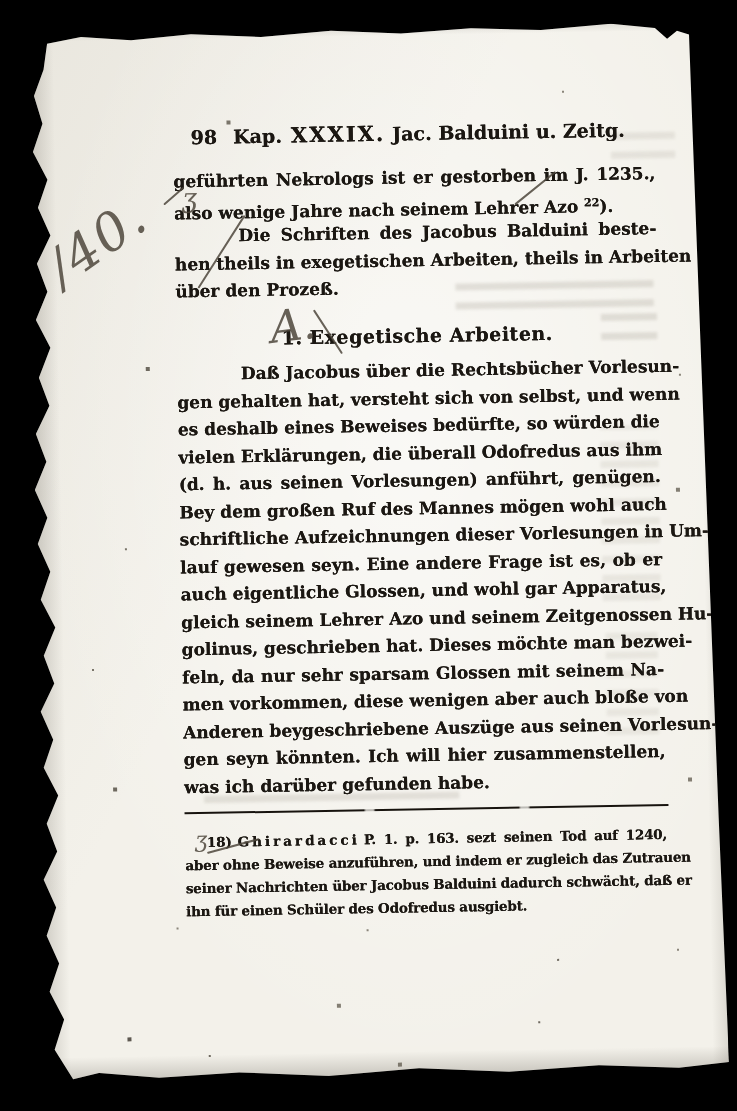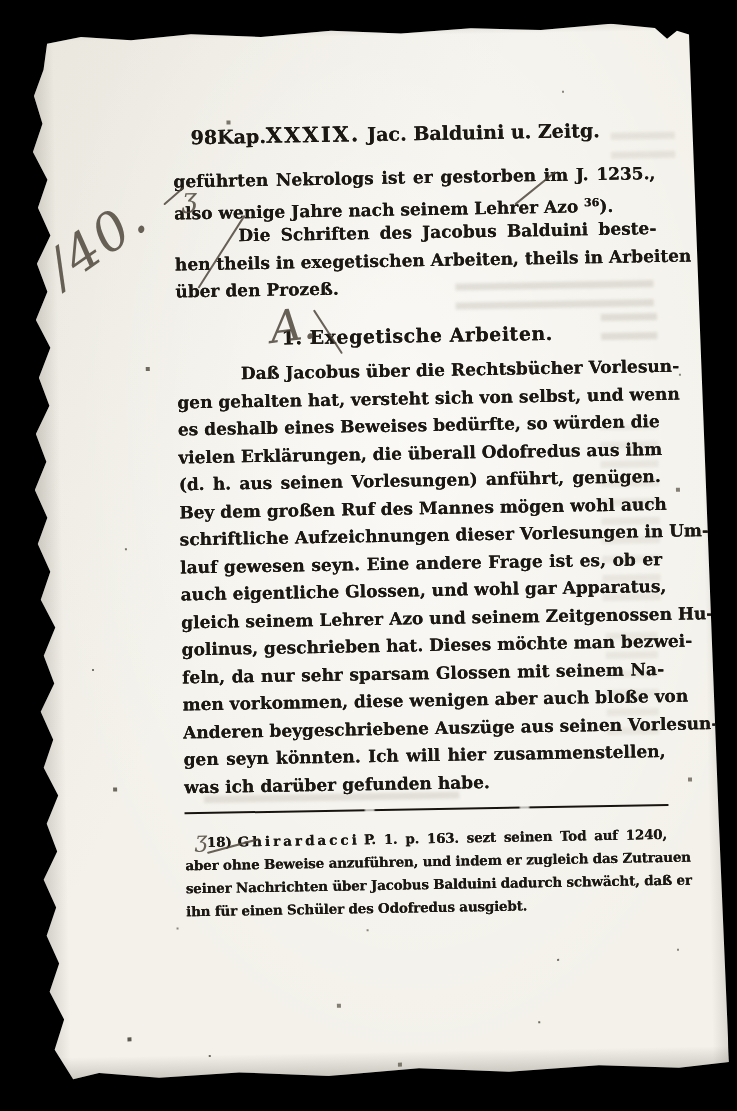--- a/index.html
+++ b/index.html
@@ -33,22 +33,22 @@
     background:linear-gradient(0deg,rgba(88,82,72,.32),rgba(88,82,72,0));}
   .shade.top{left:0;right:0;top:0;height:12px;
     background:linear-gradient(180deg,rgba(88,82,72,.18),rgba(88,82,72,0));}
   .shade.right{top:0;bottom:0;right:0;width:16px;
     background:linear-gradient(270deg,rgba(88,82,72,.16),rgba(88,82,72,0));}
 
   
   .print{color:#1b1712;font-weight:700;text-shadow:0 0 .4px #1b1712;}
   .running-header{position:absolute;left:168px;top:97px;width:482px;
     font-size:19px;white-space:nowrap;}
-  .running-header .pgnum{}
-  .running-header .kap{}
+  .running-header .pgnum{margin-right:16px;}
+  .running-header .kap{margin-right:9px;}
   .running-header .numeral{font-size:21px;letter-spacing:2px;margin-right:7px;}
 
   .bodytext{position:absolute;left:150px;top:141px;width:482px;font-size:17px;}
   .tl{height:27.5px;line-height:27.5px;text-align:justify;text-align-last:justify;
       white-space:nowrap;}
   .tl.end{text-align-last:left;white-space:normal;}
   .tl.ind{padding-left:64px;}
   sup.fnref{font-size:11px;vertical-align:6px;letter-spacing:0;}
 
   .sect-heading{margin-top:19.5px;height:28px;line-height:28px;font-size:19px;
@@ -111,21 +111,21 @@
   <div class="ghost g6"></div>
   <div class="specks"></div>
 
   <div class="running-header print">
     <span class="pgnum">98</span><span class="kap">Kap.</span><span class="numeral">XXXIX.</span><span>Jac. Balduini u. Zeitg.</span>
   </div>
 
   <div class="bodytext print">
 
     <div class="tl">geführten Nekrologs ist er gestorben im J. 1235.,</div>
-    <div class="tl end"><span>also wenige Jahre nach seinem Lehrer Azo </span><sup class="fnref">36</sup><span>).</span></div>
+    <div class="tl end"><span>also wenige Jahre nach seinem Lehrer Azo </span><sup class="fnref">22</sup><span>).</span></div>
 
     <div class="tl ind">Die Schriften des Jacobus Balduini beste-</div>
     <div class="tl">hen theils in exegetischen Arbeiten, theils in Arbeiten</div>
     <div class="tl end">über den Prozeß.</div>
 
     <div class="sect-heading"><span>1.</span>&nbsp;<span>Exegetische Arbeiten.</span></div>
 
     <div class="p3">
       <div class="tl ind">Daß Jacobus über die Rechtsbücher Vorlesun-</div>
       <div class="tl">gen gehalten hat, versteht sich von selbst, und wenn</div>

